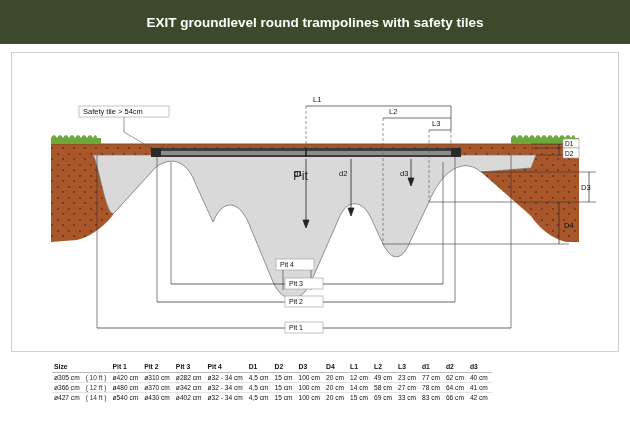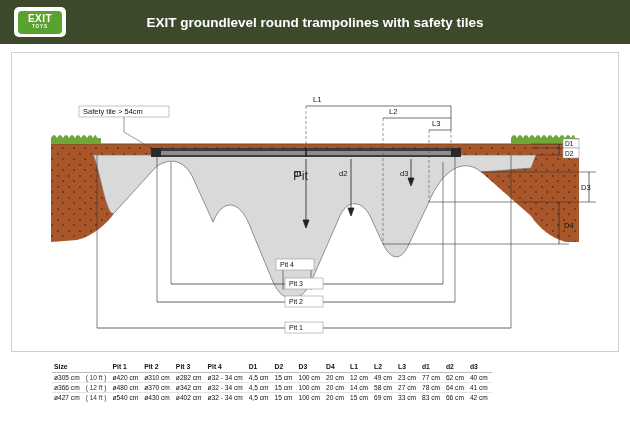--- a/index.html
+++ b/index.html
@@ -59,26 +59,20 @@
   .hdr-row th:first-child{padding-left:2px;}
 
   
 </style>
 </head>
 <body>
 
 <div id="page">
 
   <div class="header">
-    <div class="logo">
-      <div class="logo-inner">
-        <div class="logo-main">EXIT</div>
-        <div class="logo-sub">TOYS</div>
-      </div>
-    </div>
     <div class="header-title">EXIT groundlevel round trampolines with safety tiles</div>
   </div>
 
   <div class="frame"></div>
   <div class="svg-wrap">
     <svg width="608" height="300" viewBox="0 0 608 300" xmlns="http://www.w3.org/2000/svg">
       <defs>
         <pattern id="soilDots" width="11" height="11" patternUnits="userSpaceOnUse">
           <rect width="11" height="11" fill="#a8562a"></rect>
           <circle cx="3" cy="3" r="1" fill="#6b3113"></circle>

